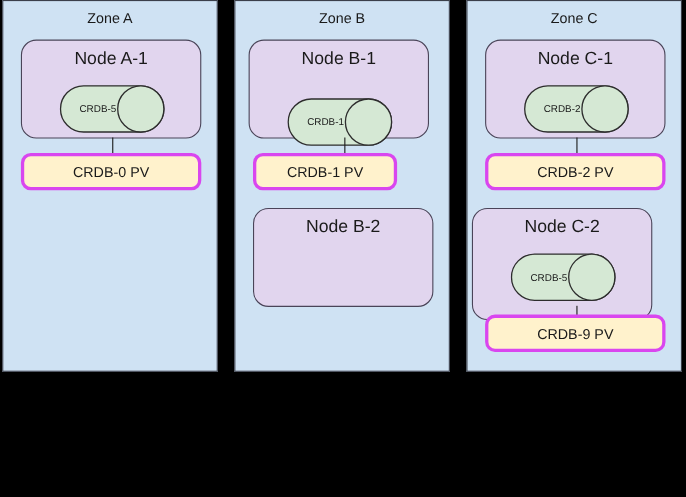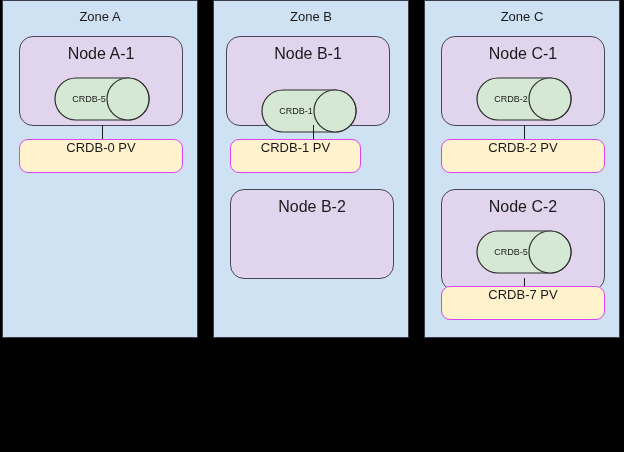--- a/index.html
+++ b/index.html
@@ -67,25 +67,25 @@
     align-items: center;
     justify-content: center;
     font-size: 9px;
     color: #1a1a1a;
     padding-right: 26px;
     box-sizing: border-box;
   }
   .pv {
     position: absolute;
     background: #fff2cc;
-    border: 1px solid #d946ef;
+    border: 3px solid #d946ef;
     border-radius: 9px;
     box-sizing: border-box;
     display: flex;
-    align-items: flex-start;
+    align-items: center;
     justify-content: center;
     font-size: 13px;
     color: #1a1a1a;
   }
   .connector {
     position: absolute;
     width: 1px;
     background: #1a1a1a;
   }
 </style>
@@ -153,31 +153,31 @@
         <div class="pod-label">CRDB-2</div>
       </div>
     </div>
 
     <div class="connector" style="left:99px; top:124px; height:15px;"></div>
 
     <div class="pv" style="left:16px; top:138px; width:164px; height:34px;">
       <span>CRDB-2 PV</span>
     </div>
 
-    <div class="node" style="left:16px; top:188px; width:164px; height:102px;">
+    <div class="node" style="left:4px; top:188px; width:164px; height:102px;">
       <div class="node-title">Node C-2</div>
       <div class="pod" style="left:34px; top:40px; width:96px; height:44px;">
         <svg viewBox="0 0 96 44" preserveAspectRatio="none">
           <path d="M 22 1 L 74 1 A 21 21 0 0 1 74 43 L 22 43 A 21 21 0 0 1 22 1 Z" fill="#d5e8d4" stroke="#2d2d2d" stroke-width="1.2"></path>
           <ellipse cx="74" cy="22" rx="21" ry="21" fill="#d5e8d4" stroke="#2d2d2d" stroke-width="1.2"></ellipse>
         </svg>
         <div class="pod-label">CRDB-5</div>
       </div>
     </div>
 
     <div class="connector" style="left:99px; top:277px; height:15px;"></div>
 
     <div class="pv" style="left:16px; top:285px; width:164px; height:34px;">
-      <span>CRDB-7 PV</span>
+      <span>CRDB-9 PV</span>
     </div>
   </div>
 
 </div>
 
 </body></html>

